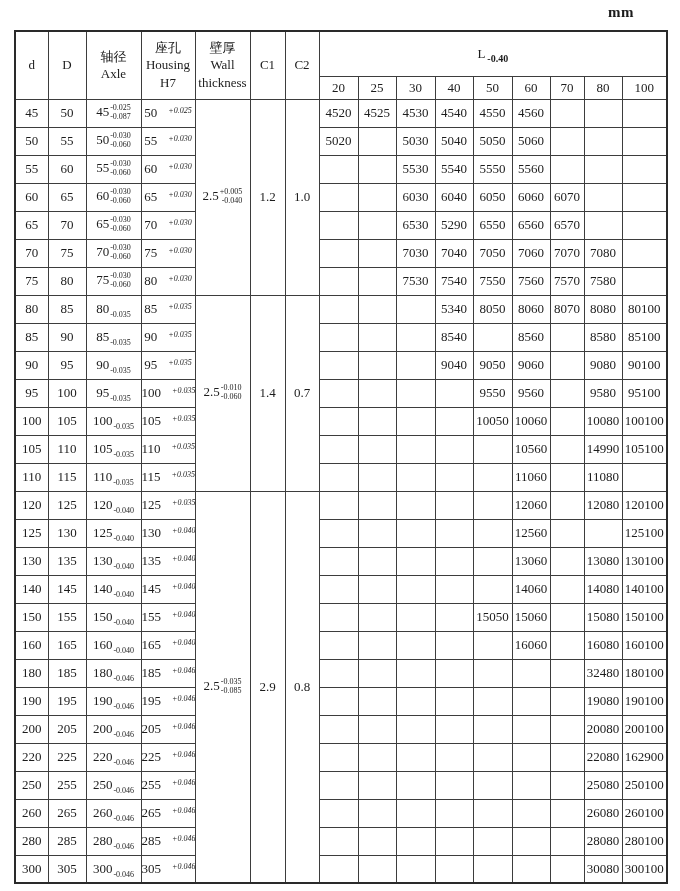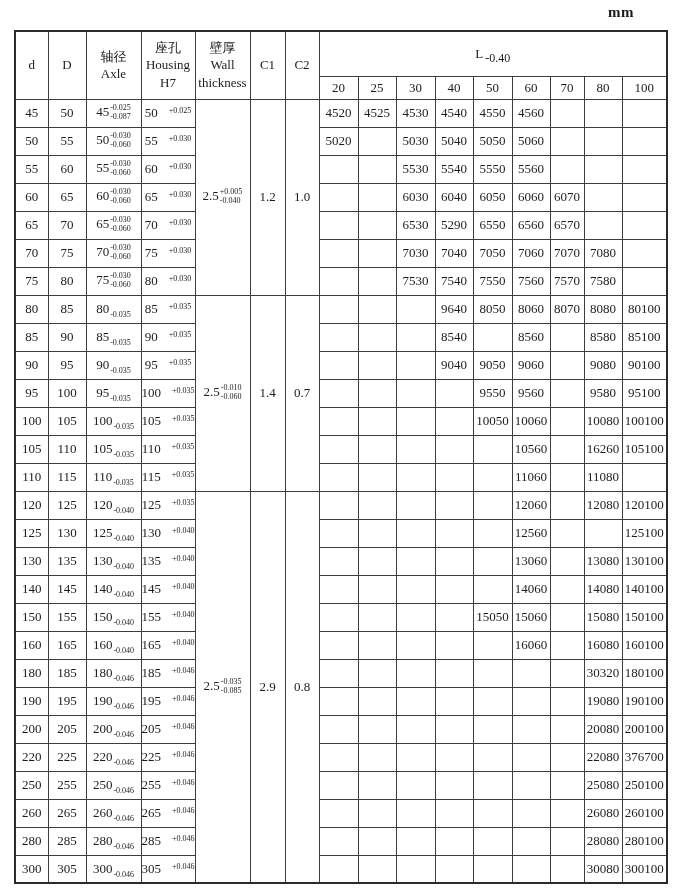--- a/index.html
+++ b/index.html
@@ -13,26 +13,26 @@
     vertical-align:middle; font-size:13px; padding:0; overflow:hidden; white-space:nowrap; }
   table.spec { border:2px solid #2a2a2a; }
   thead th { font-weight:normal; font-size:13.5px; }
   th.main-head { height:68px; line-height:1.35; }
   th.l-head { height:45px; font-size:14px; }
   th.l-sub { height:23px; }
   tbody td { height:28px; }
   .zh { font-size:13px; }
   .en { font-size:13px; }
   .base { font-size:13px; }
-  .stack { display:inline-flex; flex-direction:column; align-items:flex-start;
+  .stack { display:inline-flex; flex-direction:column; align-items:flex-end;
     font-size:8px; line-height:1.15; vertical-align:middle; margin-left:1px;
     position:relative; top:-1px; }
-  .sup { font-size:8px; position:relative; top:-4px; margin-left:11px; }
+  .sup { font-size:8px; position:relative; top:-4px; margin-left:11px;font-style:italic; }
   .sub { font-size:8px; position:relative; top:4px; margin-left:1px; }
-  .l-tol { font-size:12px; position:relative; top:4px; margin-left:2px; }
+  .l-tol { font-size:10px; position:relative; top:4px; margin-left:2px;font-weight:bold; }
 </style>
 </head>
 <body>
 
 <div class="page">
   <div class="mm-label">mm</div>
 
   <table class="spec">
     <colgroup>
       <col style="width:33px">
@@ -228,21 +228,21 @@
           <td><span class="base">85</span><span class="sup">+0.035</span></td>
           <td rowspan="7"><span class="base">2.5</span><span class="stack">
               <span>-0.010</span>
               <span>-0.060</span>
             </span></td>
           <td rowspan="7">1.4</td>
           <td rowspan="7">0.7</td>
           <td></td>
           <td></td>
           <td></td>
-          <td>9640</td>
+          <td>5340</td>
           <td>8050</td>
           <td>8060</td>
           <td>8070</td>
           <td>8080</td>
           <td>80100</td>
         </tr>
         <tr>
           <td>85</td>
           <td>90</td>
           <td><span class="base">85</span><span class="sub">-0.035</span></td>
@@ -307,21 +307,21 @@
           <td>110</td>
           <td><span class="base">105</span><span class="sub">-0.035</span></td>
           <td><span class="base">110</span><span class="sup">+0.035</span></td>
           <td></td>
           <td></td>
           <td></td>
           <td></td>
           <td></td>
           <td>10560</td>
           <td></td>
-          <td>16260</td>
+          <td>14990</td>
           <td>105100</td>
         </tr>
         <tr>
           <td>110</td>
           <td>115</td>
           <td><span class="base">110</span><span class="sub">-0.035</span></td>
           <td><span class="base">115</span><span class="sup">+0.035</span></td>
           <td></td>
           <td></td>
           <td></td>
@@ -433,21 +433,21 @@
           <td>185</td>
           <td><span class="base">180</span><span class="sub">-0.046</span></td>
           <td><span class="base">185</span><span class="sup">+0.046</span></td>
           <td></td>
           <td></td>
           <td></td>
           <td></td>
           <td></td>
           <td></td>
           <td></td>
-          <td>30320</td>
+          <td>32480</td>
           <td>180100</td>
         </tr>
         <tr>
           <td>190</td>
           <td>195</td>
           <td><span class="base">190</span><span class="sub">-0.046</span></td>
           <td><span class="base">195</span><span class="sup">+0.046</span></td>
           <td></td>
           <td></td>
           <td></td>
@@ -479,21 +479,21 @@
           <td><span class="base">220</span><span class="sub">-0.046</span></td>
           <td><span class="base">225</span><span class="sup">+0.046</span></td>
           <td></td>
           <td></td>
           <td></td>
           <td></td>
           <td></td>
           <td></td>
           <td></td>
           <td>22080</td>
-          <td>376700</td>
+          <td>162900</td>
         </tr>
         <tr>
           <td>250</td>
           <td>255</td>
           <td><span class="base">250</span><span class="sub">-0.046</span></td>
           <td><span class="base">255</span><span class="sup">+0.046</span></td>
           <td></td>
           <td></td>
           <td></td>
           <td></td>

